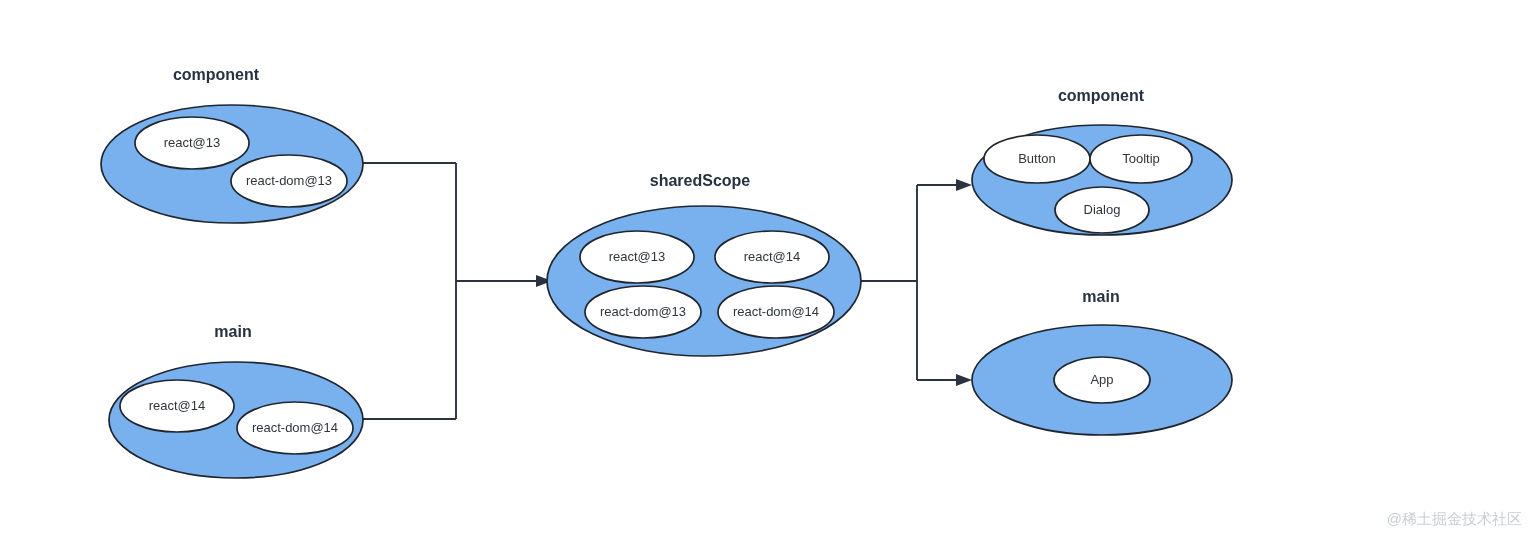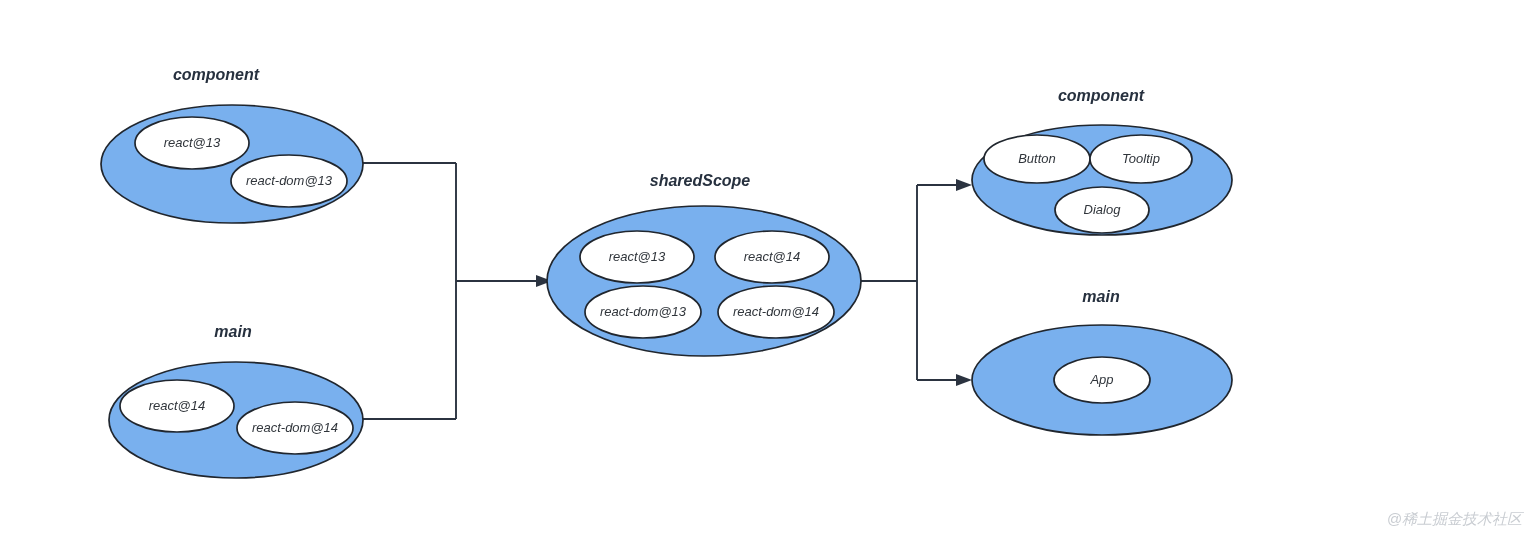--- a/index.html
+++ b/index.html
@@ -9,21 +9,20 @@
   }
   body {
     font-family: "Liberation Sans", sans-serif;
   }
   #diagram-root {
     position: relative;
     width: 1540px;
     height: 546px;
     background: #ffffff;
     overflow: hidden;
-    font-style: italic;
   }
   svg.canvas {
     position: absolute;
     top: 0;
     left: 0;
     width: 1540px;
     height: 546px;
     display: block;
   }
   .group-title {

